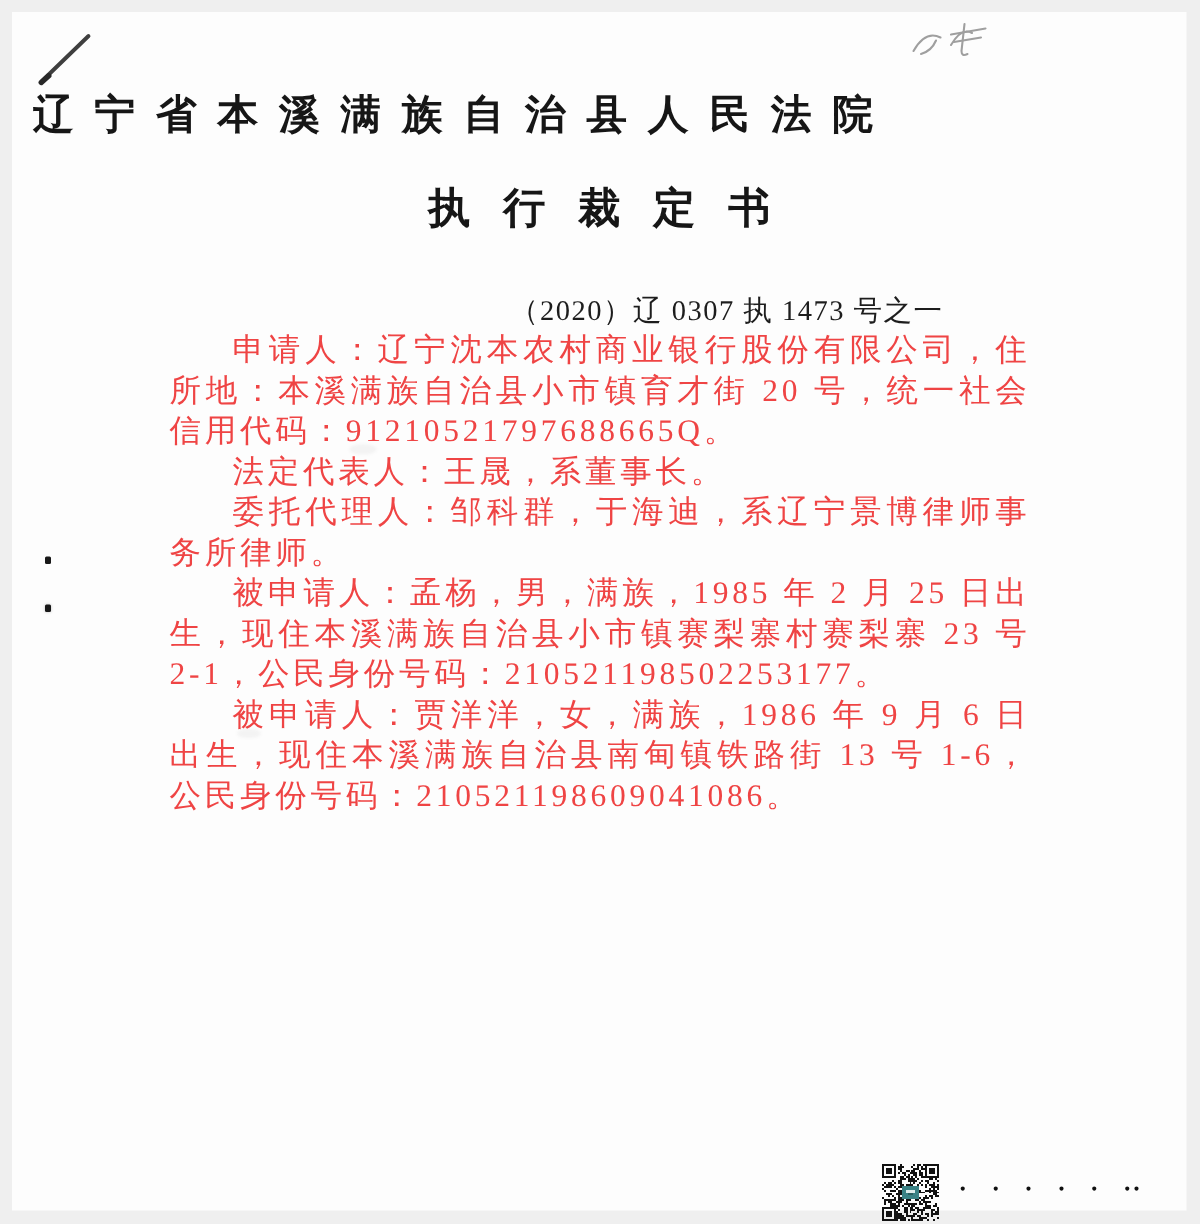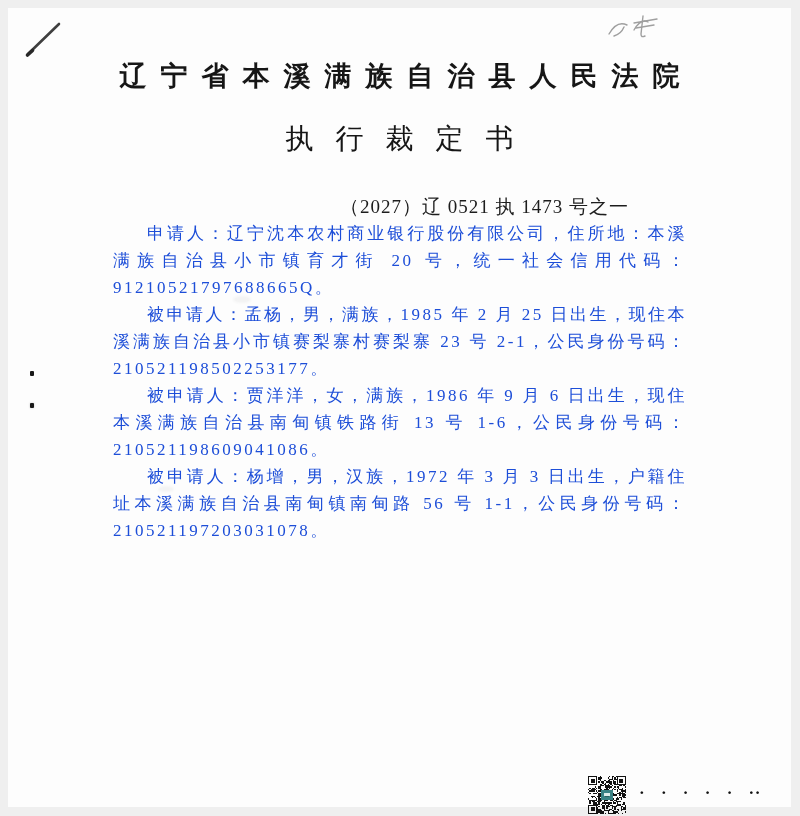--- a/index.html
+++ b/index.html
@@ -23,62 +23,61 @@
     width: 783px;
     height: 799px;
     background: #fdfdfd;
     color: #1b1b1b;
   }
   .court-title {
     position: absolute;
     top: 50px;
     left: 0;
     width: 100%;
-    text-align: center;
     font-size: 27px;
     font-weight: 700;
     letter-spacing: 14px;
     padding-left: 14px;
     box-sizing: border-box;
     white-space: nowrap;
     color: #161616;
   }
   .doc-title {
     position: absolute;
     top: 112px;
     left: 0;
     width: 100%;
     text-align: center;
     font-size: 28px;
-    font-weight: 400;
+    font-weight: 700;
     letter-spacing: 22px;
     padding-left: 22px;
     box-sizing: border-box;
     white-space: nowrap;
     color: #161616;
   }
   .case-number {
     position: absolute;
     top: 186px;
     left: 332px;
     font-size: 19px;
     letter-spacing: 1px;
     white-space: nowrap;
     color: #1d1d1d;
   }
   .body-text {
     position: absolute;
     top: 212px;
     left: 105px;
     width: 574px;
-    font-size: 17px;
+    font-size: 21px;
     line-height: 27px;
     letter-spacing: 2.5px;
     text-align: justify;
-    color: #1d4ed8;
+    color: #ef4444;
   }
   .body-text p {
     margin: 0;
     text-indent: 2em;
   }
   
   .handwriting {
     position: absolute;
     left: 596px;
     top: 1px;
@@ -150,27 +149,28 @@
         <path d="M10 27 Q17 25 20 18"></path>
         <path d="M30 21 Q37 9 44 13"></path>
         <path d="M39 7 L37 25 Q37 29 41 27"></path>
         <path d="M30 14 L53 10"></path>
         <path d="M32 19 L50 16"></path>
       </g>
     </svg>
 
     <div class="court-title">辽宁省本溪满族自治县人民法院</div>
     <div class="doc-title">执行裁定书</div>
-    <div class="case-number">（2027）辽 0521 执 1473 号之一</div>
+    <div class="case-number">（2020）辽 0307 执 1473 号之一</div>
 
     <div class="body-text">
       <p>申请人：辽宁沈本农村商业银行股份有限公司，住所地：本溪满族自治县小市镇育才街 20 号，统一社会信用代码：91210521797688665Q。</p>
+      <p>法定代表人：王晟，系董事长。</p>
+      <p>委托代理人：邹科群，于海迪，系辽宁景博律师事务所律师。</p>
       <p>被申请人：孟杨，男，满族，1985 年 2 月 25 日出生，现住本溪满族自治县小市镇赛梨寨村赛梨寨 23 号 2-1，公民身份号码：210521198502253177。</p>
       <p>被申请人：贾洋洋，女，满族，1986 年 9 月 6 日出生，现住本溪满族自治县南甸镇铁路街 13 号 1-6，公民身份号码：210521198609041086。</p>
-      <p>被申请人：杨增，男，汉族，1972 年 3 月 3 日出生，户籍住址本溪满族自治县南甸镇南甸路 56 号 1-1，公民身份号码：210521197203031078。</p>
     </div>
 
     <div class="speck s1"></div>
     <div class="speck s2"></div>
     <div class="smudge m1"></div>
     <div class="smudge m2"></div>
 
     <svg class="qr" viewBox="0 0 29 29" shape-rendering="crispEdges" aria-hidden="true">
       <g id="qr-modules" fill="#121212">
           <rect x="0" y="0" width="1" height="1"></rect>

